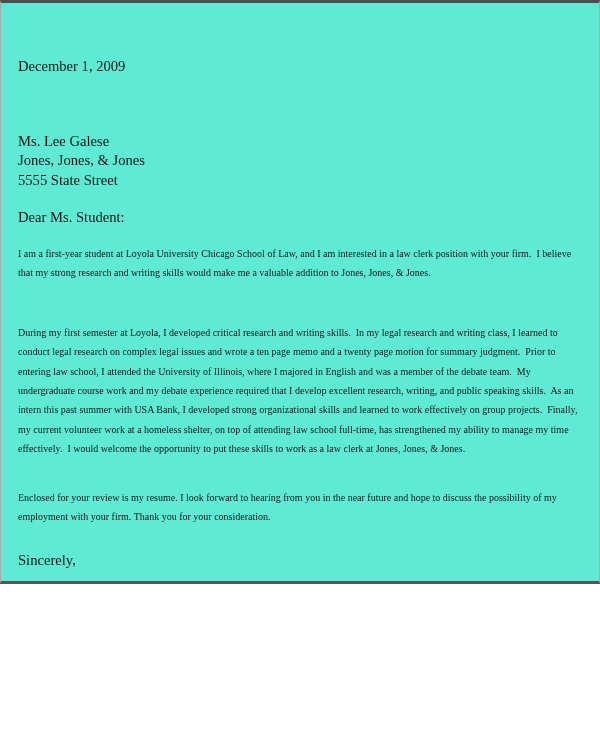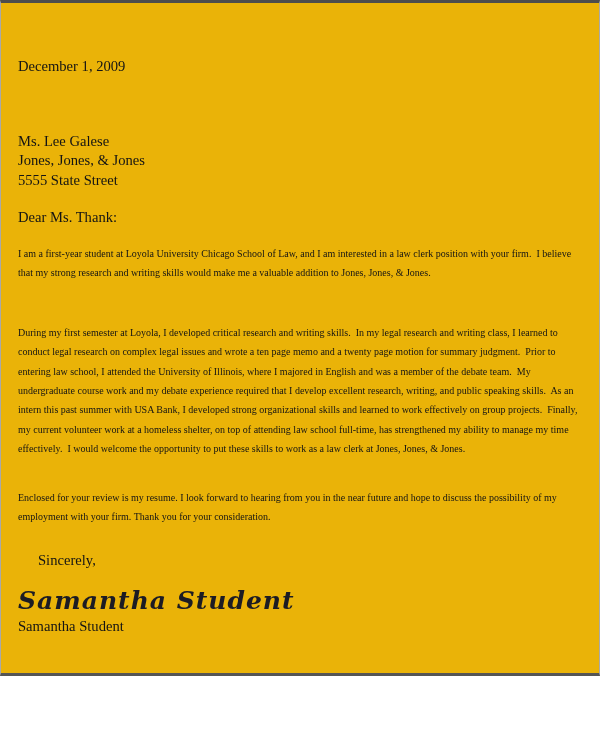--- a/index.html
+++ b/index.html
@@ -4,23 +4,23 @@
 <style>
   html, body {
     margin: 0;
     padding: 0;
     background: #ffffff;
     font-family: "Liberation Serif", "DejaVu Serif", serif;
   }
   .page {
     position: relative;
     width: 600px;
-    height: 676px;
+    height: 584px;
     box-sizing: border-box;
-    background: #eab308;
+    background: #5eead4;
     border-top: 3px solid #4d4d4d;
     border-bottom: 3px solid #555555;
     border-left: 1px solid #a9a9a9;
     border-right: 1px solid #a9a9a9;
     overflow: hidden;
     color: #141414;
   }
   .letter-body {
     padding: 0 14px 0 17px;
   }
@@ -41,21 +41,21 @@
   .para {
     margin: 0;
     font-size: 10px;
     line-height: 19.4px;
     white-space: pre-wrap;
     text-align: left;
   }
   .para-1 { margin-top: 17px; }
   .para-2 { margin-top: 40px; }
   .para-3 { margin-top: 29px; }
-  .closing { margin-top: 25px; margin-left: 20px; }
+  .closing { margin-top: 25px; }
   .signature-script {
     margin-top: 16px;
     font-family: "DejaVu Serif", serif;
     font-style: italic;
     font-weight: 600;
     font-size: 25px;
     line-height: 28px;
     letter-spacing: 1px;
     color: #1c1c24;
   }
@@ -70,21 +70,21 @@
   <div class="letter-body">
 
     <div class="text-line date-line">December 1, 2009</div>
 
     <div class="address-block">
       <div class="text-line">Ms. Lee Galese</div>
       <div class="text-line">Jones, Jones, &amp; Jones</div>
       <div class="text-line">5555 State Street</div>
     </div>
 
-    <div class="text-line salutation">Dear Ms. Thank:</div>
+    <div class="text-line salutation">Dear Ms. Student:</div>
 
     <p class="para para-1">I am a first-year student at Loyola University Chicago School of Law, and I am interested in a law clerk position with your firm.  I believe that my strong research and writing skills would make me a valuable addition to Jones, Jones, &amp; Jones.</p>
 
     <p class="para para-2">During my first semester at Loyola, I developed critical research and writing skills.  In my legal research and writing class, I learned to conduct legal research on complex legal issues and wrote a ten page memo and a twenty page motion for summary judgment.  Prior to entering law school, I attended the University of Illinois, where I majored in English and was a member of the debate team.  My undergraduate course work and my debate experience required that I develop excellent research, writing, and public speaking skills.  As an intern this past summer with USA Bank, I developed strong organizational skills and learned to work effectively on group projects.  Finally, my current volunteer work at a homeless shelter, on top of attending law school full-time, has strengthened my ability to manage my time effectively.  I would welcome the opportunity to put these skills to work as a law clerk at Jones, Jones, &amp; Jones.</p>
 
     <p class="para para-3">Enclosed for your review is my resume. I look forward to hearing from you in the near future and hope to discuss the possibility of my employment with your firm. Thank you for your consideration.</p>
 
     <div class="text-line closing">Sincerely,</div>
 
     <div class="signature-script">Samantha Student</div>

